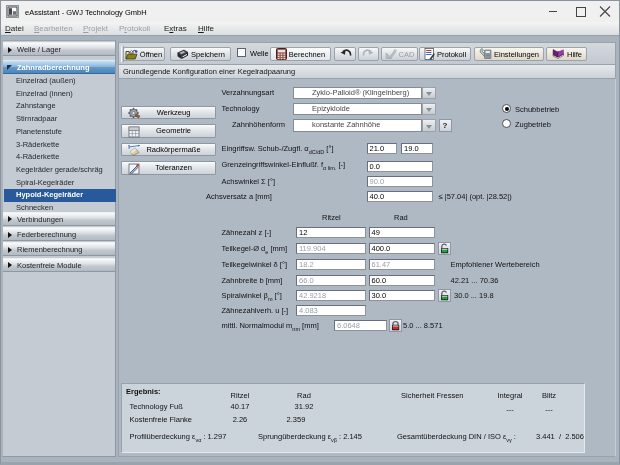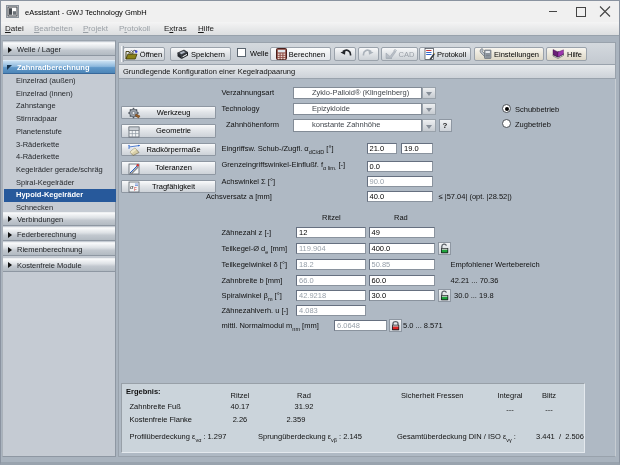--- a/index.html
+++ b/index.html
@@ -221,30 +221,24 @@
         <path d="M1 5 L1 1.2" stroke="#2a62c8" stroke-width="0.8"></path>
         <path d="M0.4 2 L1 0.4 L1.6 2 Z" fill="#2a62c8"></path>
         <path d="M10 0.8 L12.2 1.4 L10.3 2.6 Z" fill="#2a62c8"></path>
       </svg>Radkörpermaße</div>
   <div class="secbtn" style="top:82px;"><svg width="12" height="12" viewBox="0 0 12 12">
         <rect x="1" y="1" width="10" height="10" fill="#f2f4f6" stroke="#5d656e" stroke-width="0.8"></rect>
         <path d="M2 10 L9.5 2.5" stroke="#2a62c8" stroke-width="1"></path>
         <path d="M2 10 L5 10 L5 8 L7 8 L7 6 L9 6 L9 4 L10.5 4" stroke="#444" stroke-width="0.7" fill="none"></path>
         <circle cx="9.7" cy="2.3" r="1.2" fill="#c33"></circle>
       </svg>Toleranzen</div>
-  <div class="secbtn" style="top:100.5px;"><svg width="12" height="12" viewBox="0 0 12 12">
-        <rect x="1" y="1" width="10" height="10" fill="#f2f4f6" stroke="#5d656e" stroke-width="0.8"></rect>
-        <text x="2" y="7.5" font-size="6" fill="#222" font-family="Liberation Sans" font-style="italic">σ</text>
-        <text x="6" y="9.5" font-size="4.5" fill="#c33" font-family="Liberation Sans">F</text>
-        <path d="M7 3 L10 3 M7 4.5 L10 4.5" stroke="#36c" stroke-width="0.6"></path>
-      </svg>Tragfähigkeit</div>
 
   <div class="lbl" style="left:102.5px; top:8.5px;">Verzahnungsart</div>
   <div class="lbl" style="left:102.5px; top:24.5px;">Technology</div>
-  <div class="lbl" style="left:107px; top:41px;">Zahnhöhenform</div>
+  <div class="lbl" style="left:113px; top:41px;">Zahnhöhenform</div>
   <div class="dd" style="left:174px; top:7.5px; width:129px;">Zyklo-Palloid® (Klingelnberg)</div>
   <div class="ddarr" style="left:303px; top:7.5px;"></div>
   <div class="dd" style="left:174px; top:23.5px; width:129px;">Epizykloide</div>
   <div class="ddarr" style="left:303px; top:23.5px;"></div>
   <div class="dd" style="left:174px; top:40px; width:129px;">konstante Zahnhöhe</div>
   <div class="ddarr" style="left:303px; top:40px;"></div>
   <div class="sq" style="left:319.5px; top:39.5px;">?</div>
   <div class="radio on" style="left:383px; top:25px;"></div>
   <div class="lbl" style="left:396px; top:25.5px;">Schubbetrieb</div>
   <div class="radio" style="left:383px; top:40px;"></div>
@@ -270,21 +264,21 @@
   <div class="inp dis" style="left:177px; top:164px; width:69.5px;">119.904</div>
   <div class="inp" style="left:249.5px; top:164px; width:66px;">400.0</div>
   <div class="sq" style="left:319px; top:163px;"><svg width="11" height="11" viewBox="0 0 11 11">
         <path d="M2.8 5.5 L2.8 3.6 C2.8 0.8 6.6 0.4 7.4 2.6" fill="none" stroke="#5a6066" stroke-width="1.3"></path>
         <rect x="2" y="5" width="7.2" height="5.2" rx="0.6" fill="#1c1f22"></rect>
         <rect x="2.8" y="6.6" width="5.6" height="2.8" fill="#1fa33c"></rect>
         <rect x="2.8" y="5.7" width="5.6" height="1" fill="#e8f5ea"></rect>
       </svg></div>
   <div class="lbl" style="left:102.5px; top:180.5px;">Teilkegelwinkel δ [°]</div>
   <div class="inp dis" style="left:177px; top:180px; width:69.5px;">18.2</div>
-  <div class="inp dis" style="left:249.5px; top:180px; width:66px;">50.85</div>
+  <div class="inp dis" style="left:249.5px; top:180px; width:66px;">61.47</div>
   <div class="lbl" style="left:331.5px; top:180.5px;">Empfohlener Wertebereich</div>
   <div class="lbl" style="left:102.5px; top:196.5px;">Zahnbreite b [mm]</div>
   <div class="inp dis" style="left:177px; top:196px; width:69.5px;">66.0</div>
   <div class="inp" style="left:249.5px; top:196px; width:66px;">60.0</div>
   <div class="lbl" style="left:331.5px; top:196.5px;">42.21 ... 70.36</div>
   <div class="lbl" style="left:102.5px; top:211.5px;">Spiralwinkel β<sub>m</sub> [°]</div>
   <div class="inp dis" style="left:177px; top:211px; width:69.5px;">42.9218</div>
   <div class="inp" style="left:249.5px; top:211px; width:66px;">30.0</div>
   <div class="sq" style="left:319px; top:210px;"><svg width="11" height="11" viewBox="0 0 11 11">
         <path d="M2.8 5.5 L2.8 3.6 C2.8 0.8 6.6 0.4 7.4 2.6" fill="none" stroke="#5a6066" stroke-width="1.3"></path>
@@ -305,21 +299,21 @@
       </svg></div>
   <div class="lbl" style="left:284px; top:241.5px;">5.0 ... 8.571</div>
 
   <div id="results">
     <div class="r" style="left:4px; top:3px; font-weight:bold;">Ergebnis:</div>
     <div class="r c" style="left:98px; top:7px; width:40px;">Ritzel</div>
     <div class="r c" style="left:162px; top:7px; width:40px;">Rad</div>
     <div class="r" style="left:279px; top:7px;">Sicherheit Fressen</div>
     <div class="r c" style="left:372px; top:7px; width:32px;">Integral</div>
     <div class="r c" style="left:412px; top:7px; width:30px;">Blitz</div>
-    <div class="r" style="left:7.5px; top:17.5px;">Zahnbreite Fuß</div>
+    <div class="r" style="left:7.5px; top:17.5px;">Technology Fuß</div>
     <div class="r c" style="left:98px; top:17.5px; width:40px;">40.17</div>
     <div class="r c" style="left:162px; top:17.5px; width:40px;">31.92</div>
     <div class="r c" style="left:372px; top:20.5px; width:32px;">---</div>
     <div class="r c" style="left:412px; top:20.5px; width:30px;">---</div>
     <div class="r" style="left:7.5px; top:30.5px;">Kostenfreie Flanke</div>
     <div class="r c" style="left:98px; top:30.5px; width:40px;">2.26</div>
     <div class="r c" style="left:154px; top:30.5px; width:40px;">2.359</div>
     <div class="r" style="left:7.5px; top:48px;">Profilüberdeckung ε<sub>vα</sub> : 1.297</div>
     <div class="r" style="left:136px; top:48px;">Sprungüberdeckung ε<sub>vβ</sub> : 2.145</div>
     <div class="r" style="left:275px; top:48px;">Gesamtüberdeckung DIN / ISO ε<sub>vγ</sub> :</div>

